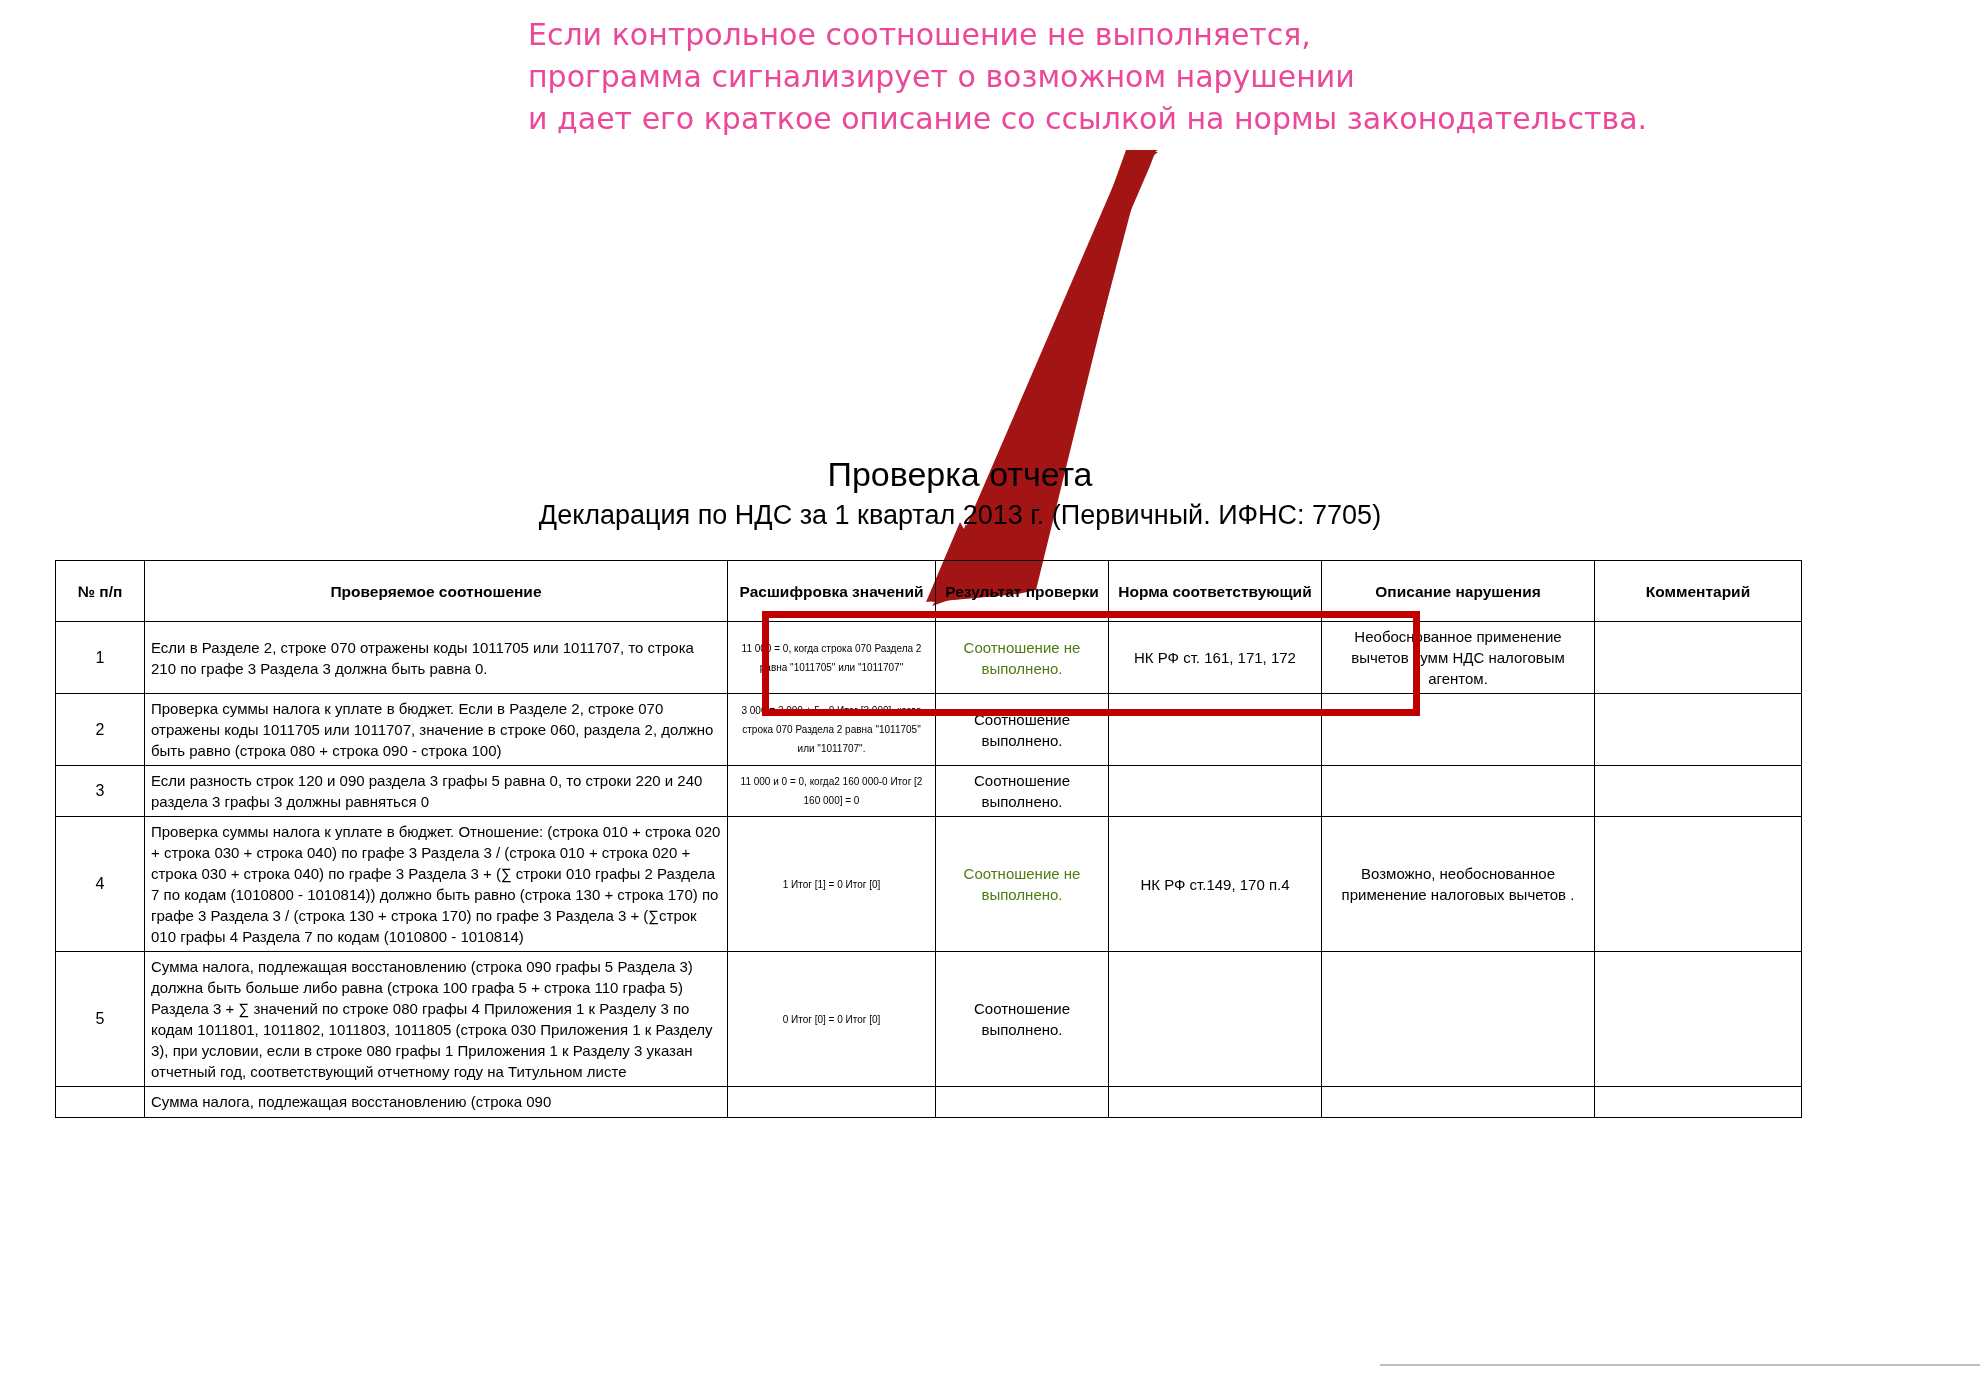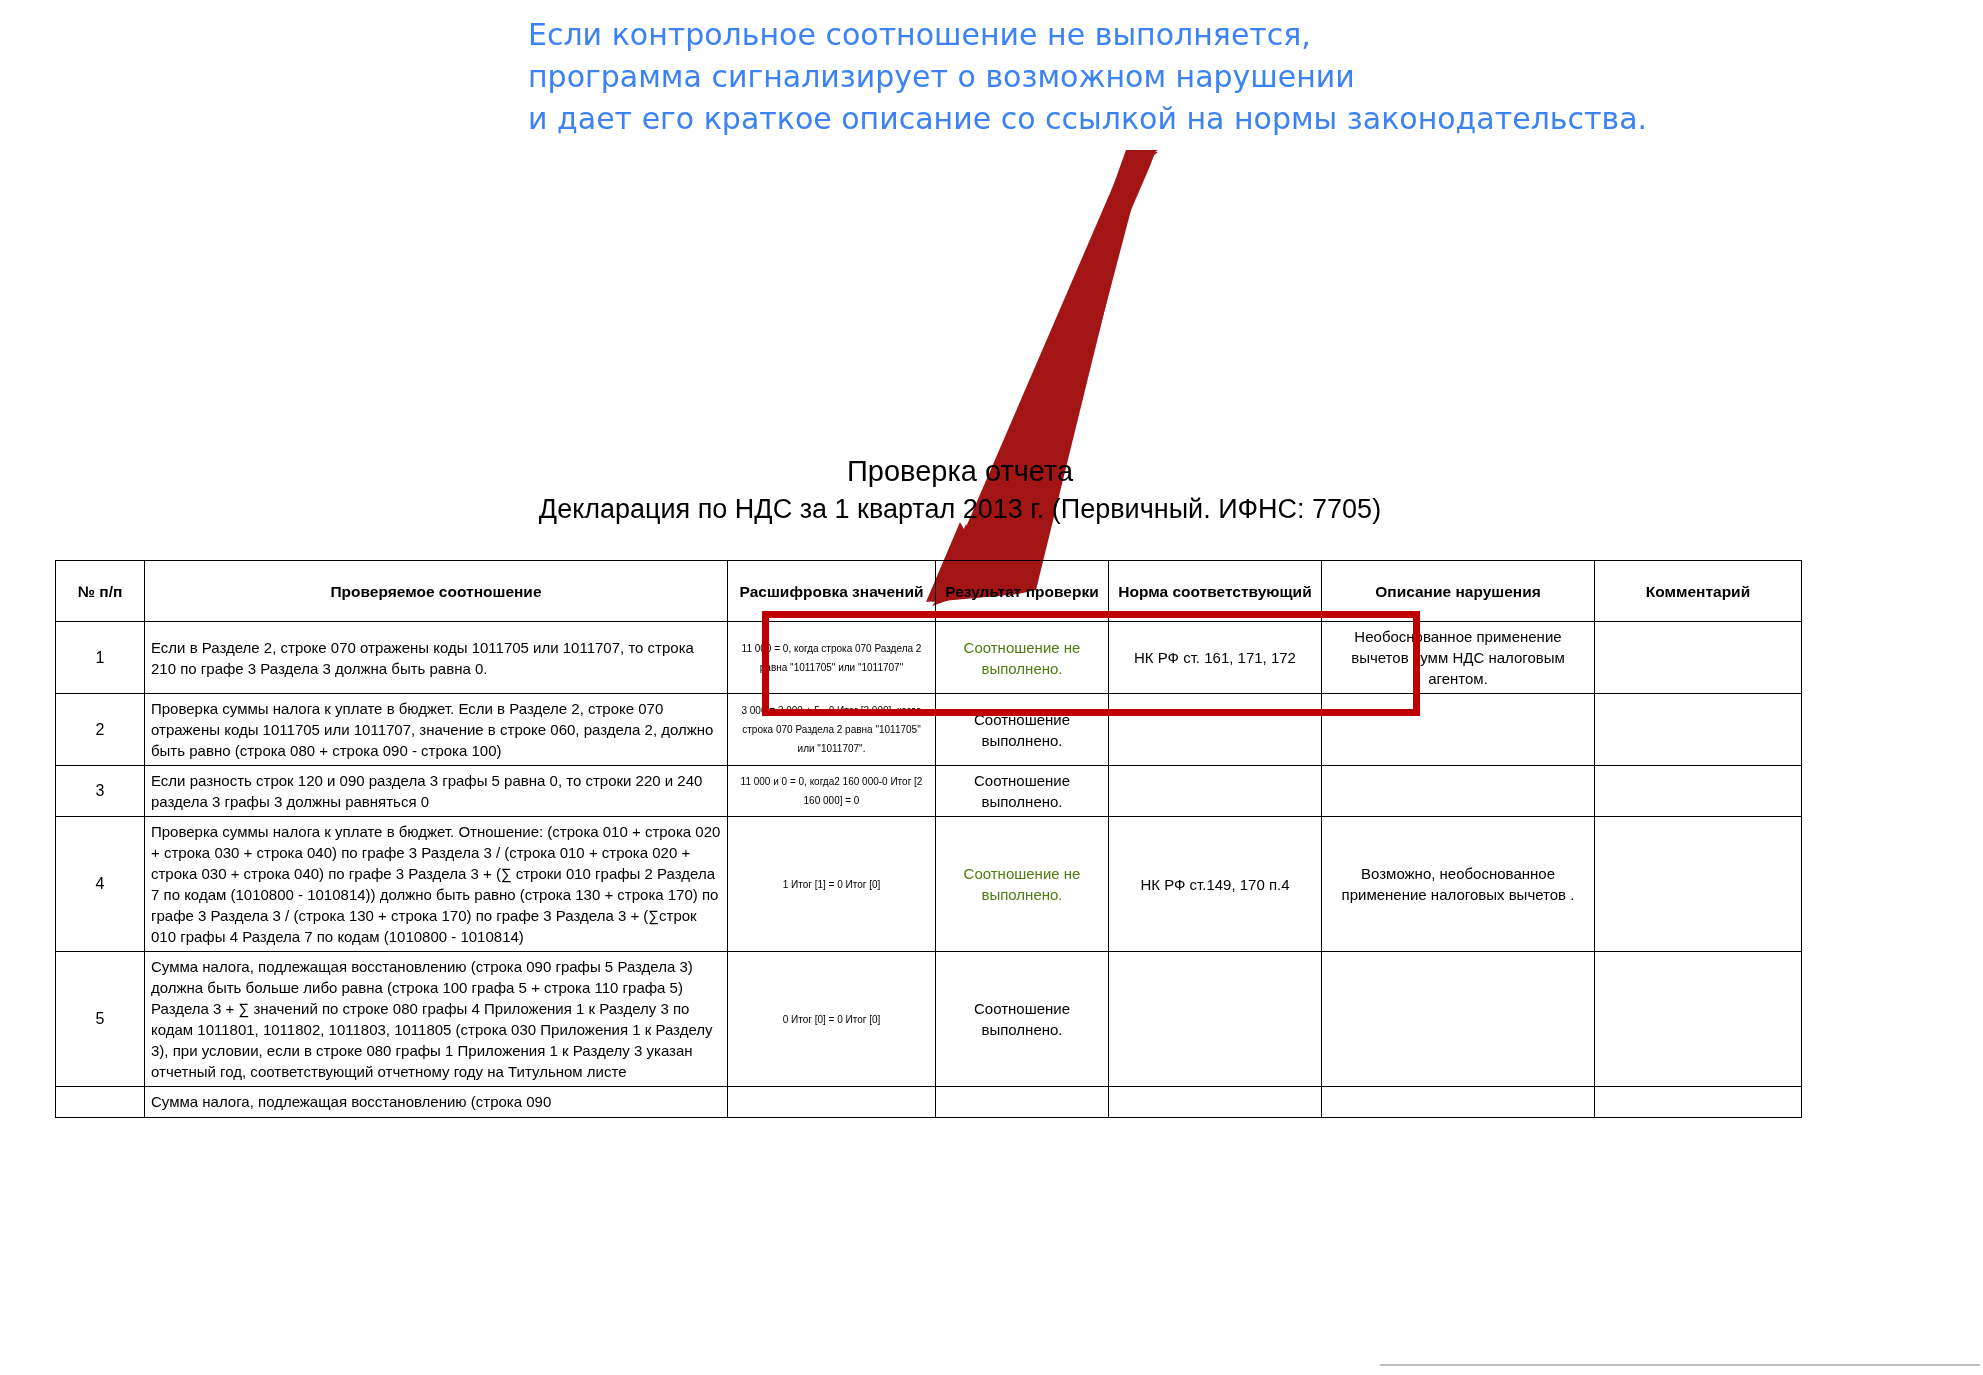--- a/index.html
+++ b/index.html
@@ -14,21 +14,21 @@
     font-family: "Liberation Sans", sans-serif;
     overflow: hidden;
   }
 
   
   .annotation {
     position: absolute;
     left: 528px;
     top: 14px;
     width: 1400px;
-    color: #3b82f6;
+    color: #ec4899;
     font-size: 30px;
     line-height: 42px;
     font-family: "DejaVu Sans", sans-serif;
     white-space: pre-line;
   }
 
   
   .arrow-svg {
     position: absolute;
     left: 840px;
@@ -40,21 +40,21 @@
 
   
   .report-head {
     position: absolute;
     left: 60px;
     top: 455px;
     width: 1800px;
     text-align: center;
   }
   .report-head .line1 {
-    font-size: 29px;
+    font-size: 34px;
     color: #000;
     margin-bottom: 6px;
   }
   .report-head .line2 {
     font-size: 27px;
     color: #000;
   }
 
   
   .table-wrap {

